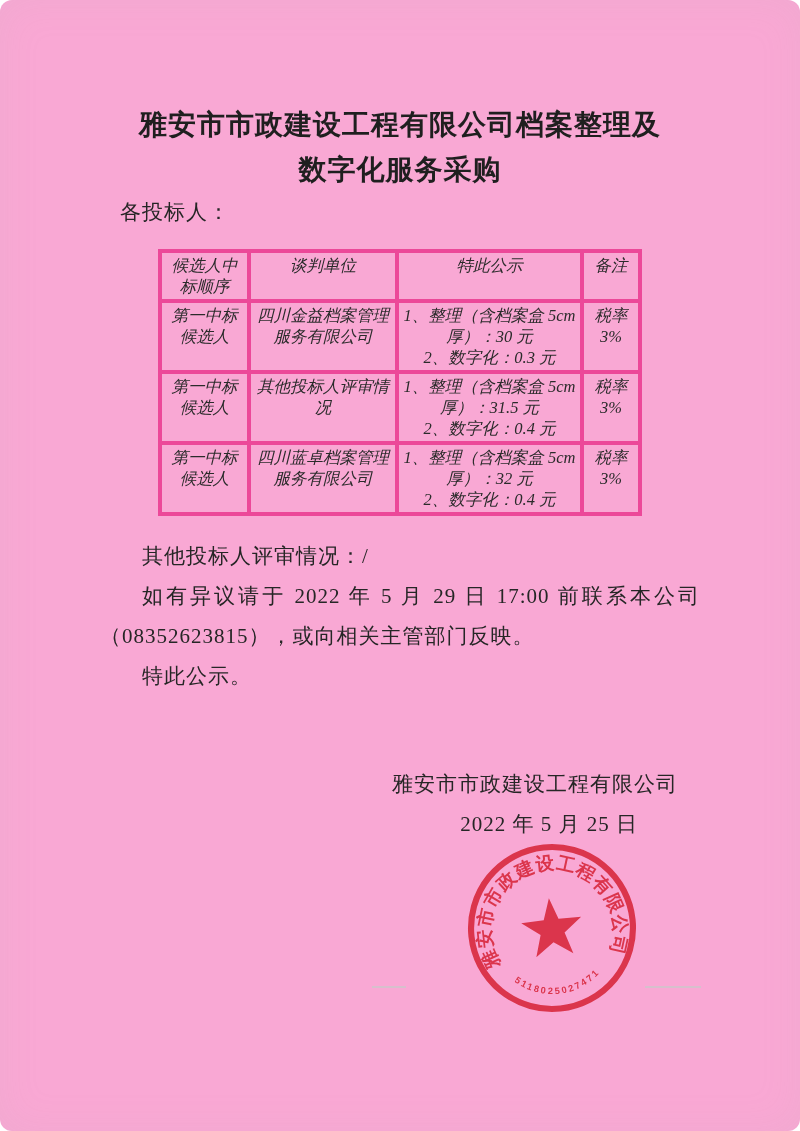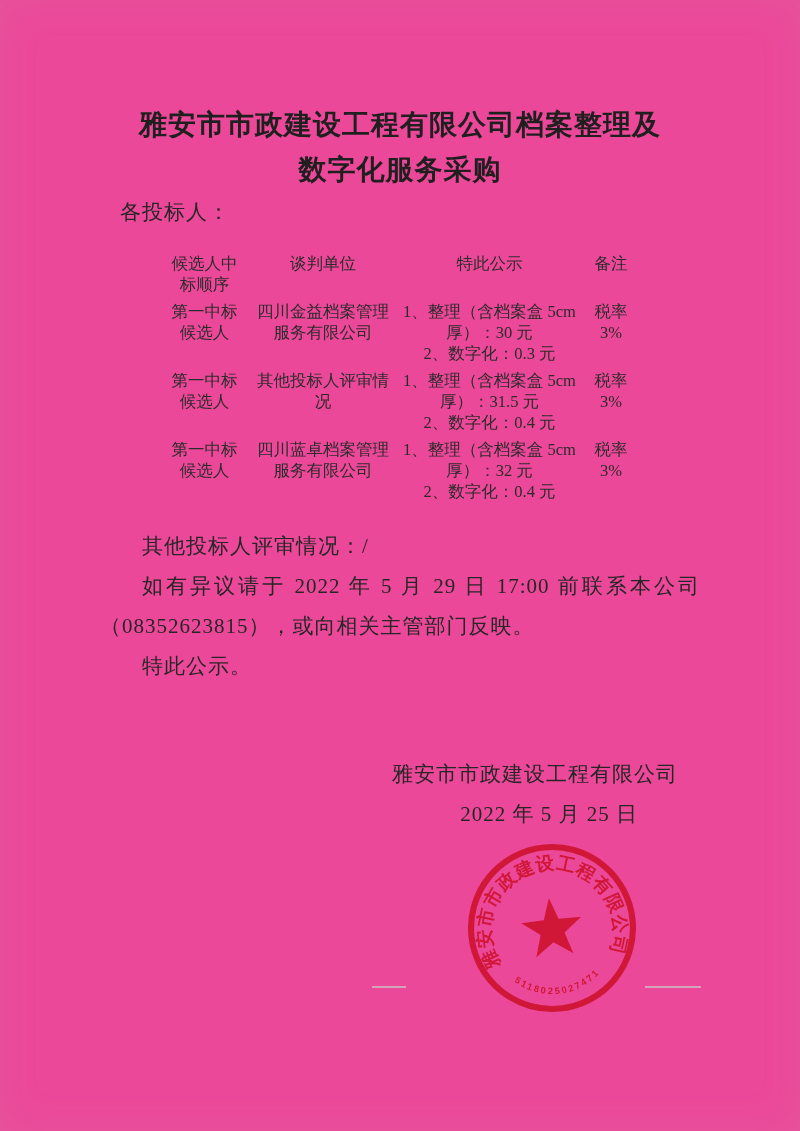--- a/index.html
+++ b/index.html
@@ -7,22 +7,23 @@
   body {
     width: 800px; height: 1131px;
     position: relative;
     font-family: "Liberation Serif", "DejaVu Serif", serif;
     color: #262626;
     overflow: hidden;
   }
   .page {
     position: absolute; inset: 0;
     padding: 102px 100px 0 100px;
-    background: #ec4899;
+    background: #f9a8d4;
     box-shadow: inset 0 0 40px rgba(180,180,180,0.12);
+    border-radius: 12px;
   }
   .title {
     text-align: center;
     font-family: "Liberation Sans", "DejaVu Sans", sans-serif;
     font-weight: 700;
     font-size: 28px;
     line-height: 45px;
     letter-spacing: 1px;
     color: #1f1f1f;
   }
@@ -42,25 +43,26 @@
   table.candidates {
     width: 480px;
     margin: 17px auto 0 auto;
     border-collapse: collapse;
     table-layout: fixed;
     font-size: 16.5px;
     line-height: 21px;
     color: #2b2b2b;
   }
   table.candidates th, table.candidates td {
-    border: 2px solid #ec4899;
+    border: 4px solid #ec4899;
     vertical-align: top;
     text-align: center;
     padding: 2px 4px;
     font-weight: 400;
+    font-style: italic;
   }
   col.c1 { width: 89px; }
   col.c2 { width: 148px; }
   col.c3 { width: 185px; }
   col.c4 { width: 58px; }
   table.candidates thead th { height: 43px; }
   table.candidates tbody td { height: 63px; }
   .after-table { margin-top: 20px; }
   .sig-block {
     margin-top: 68px;

